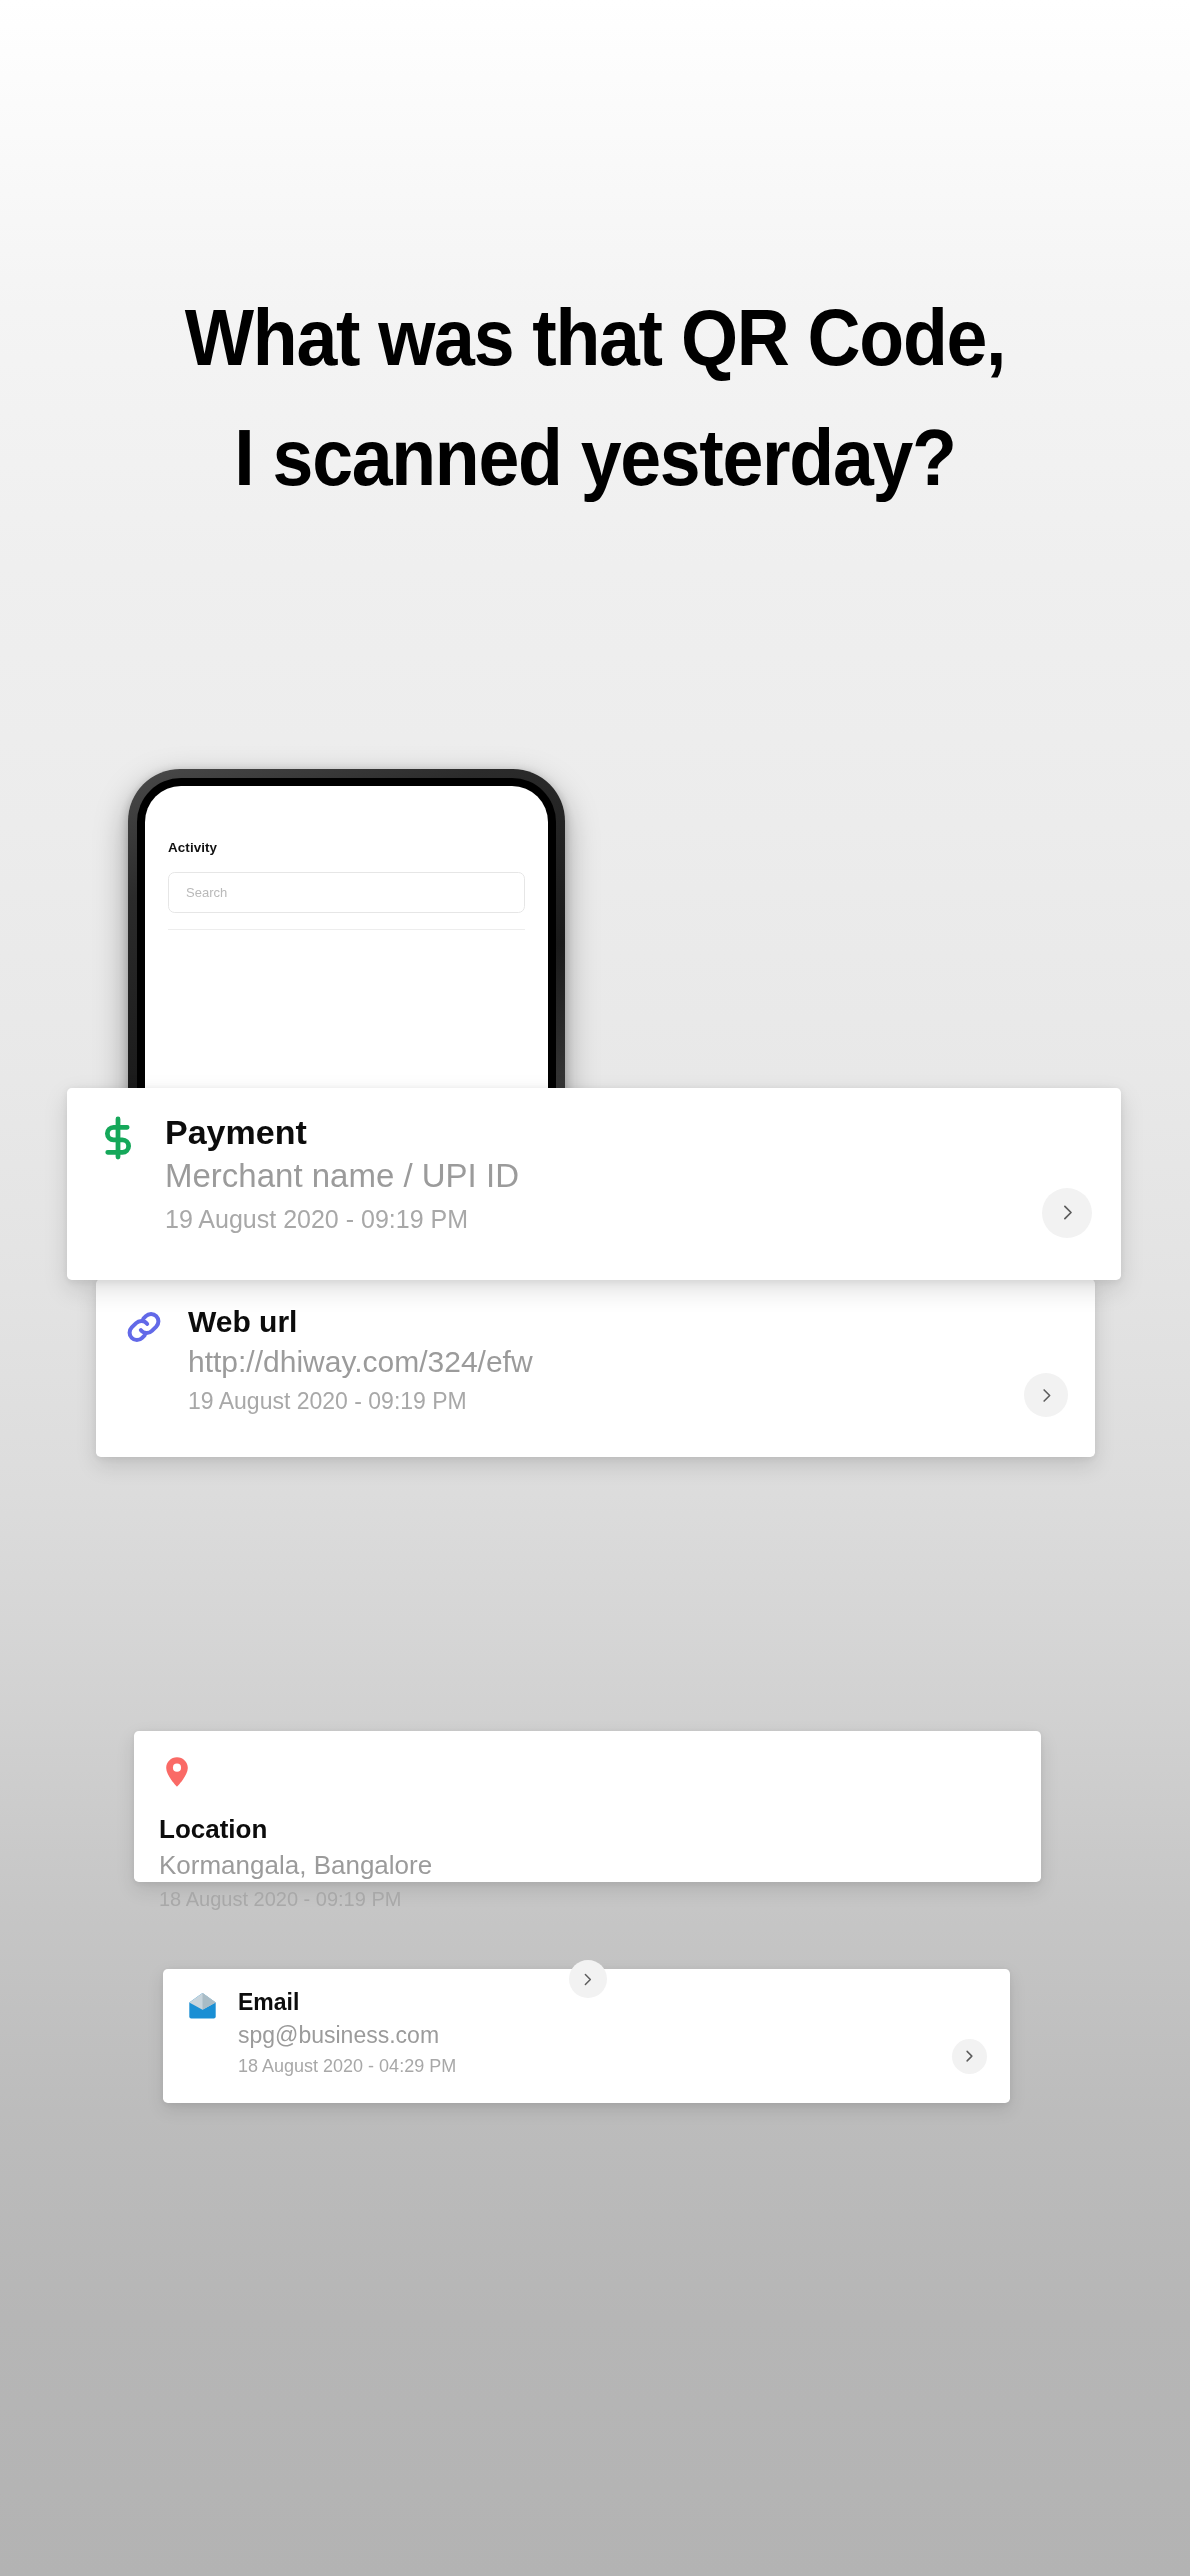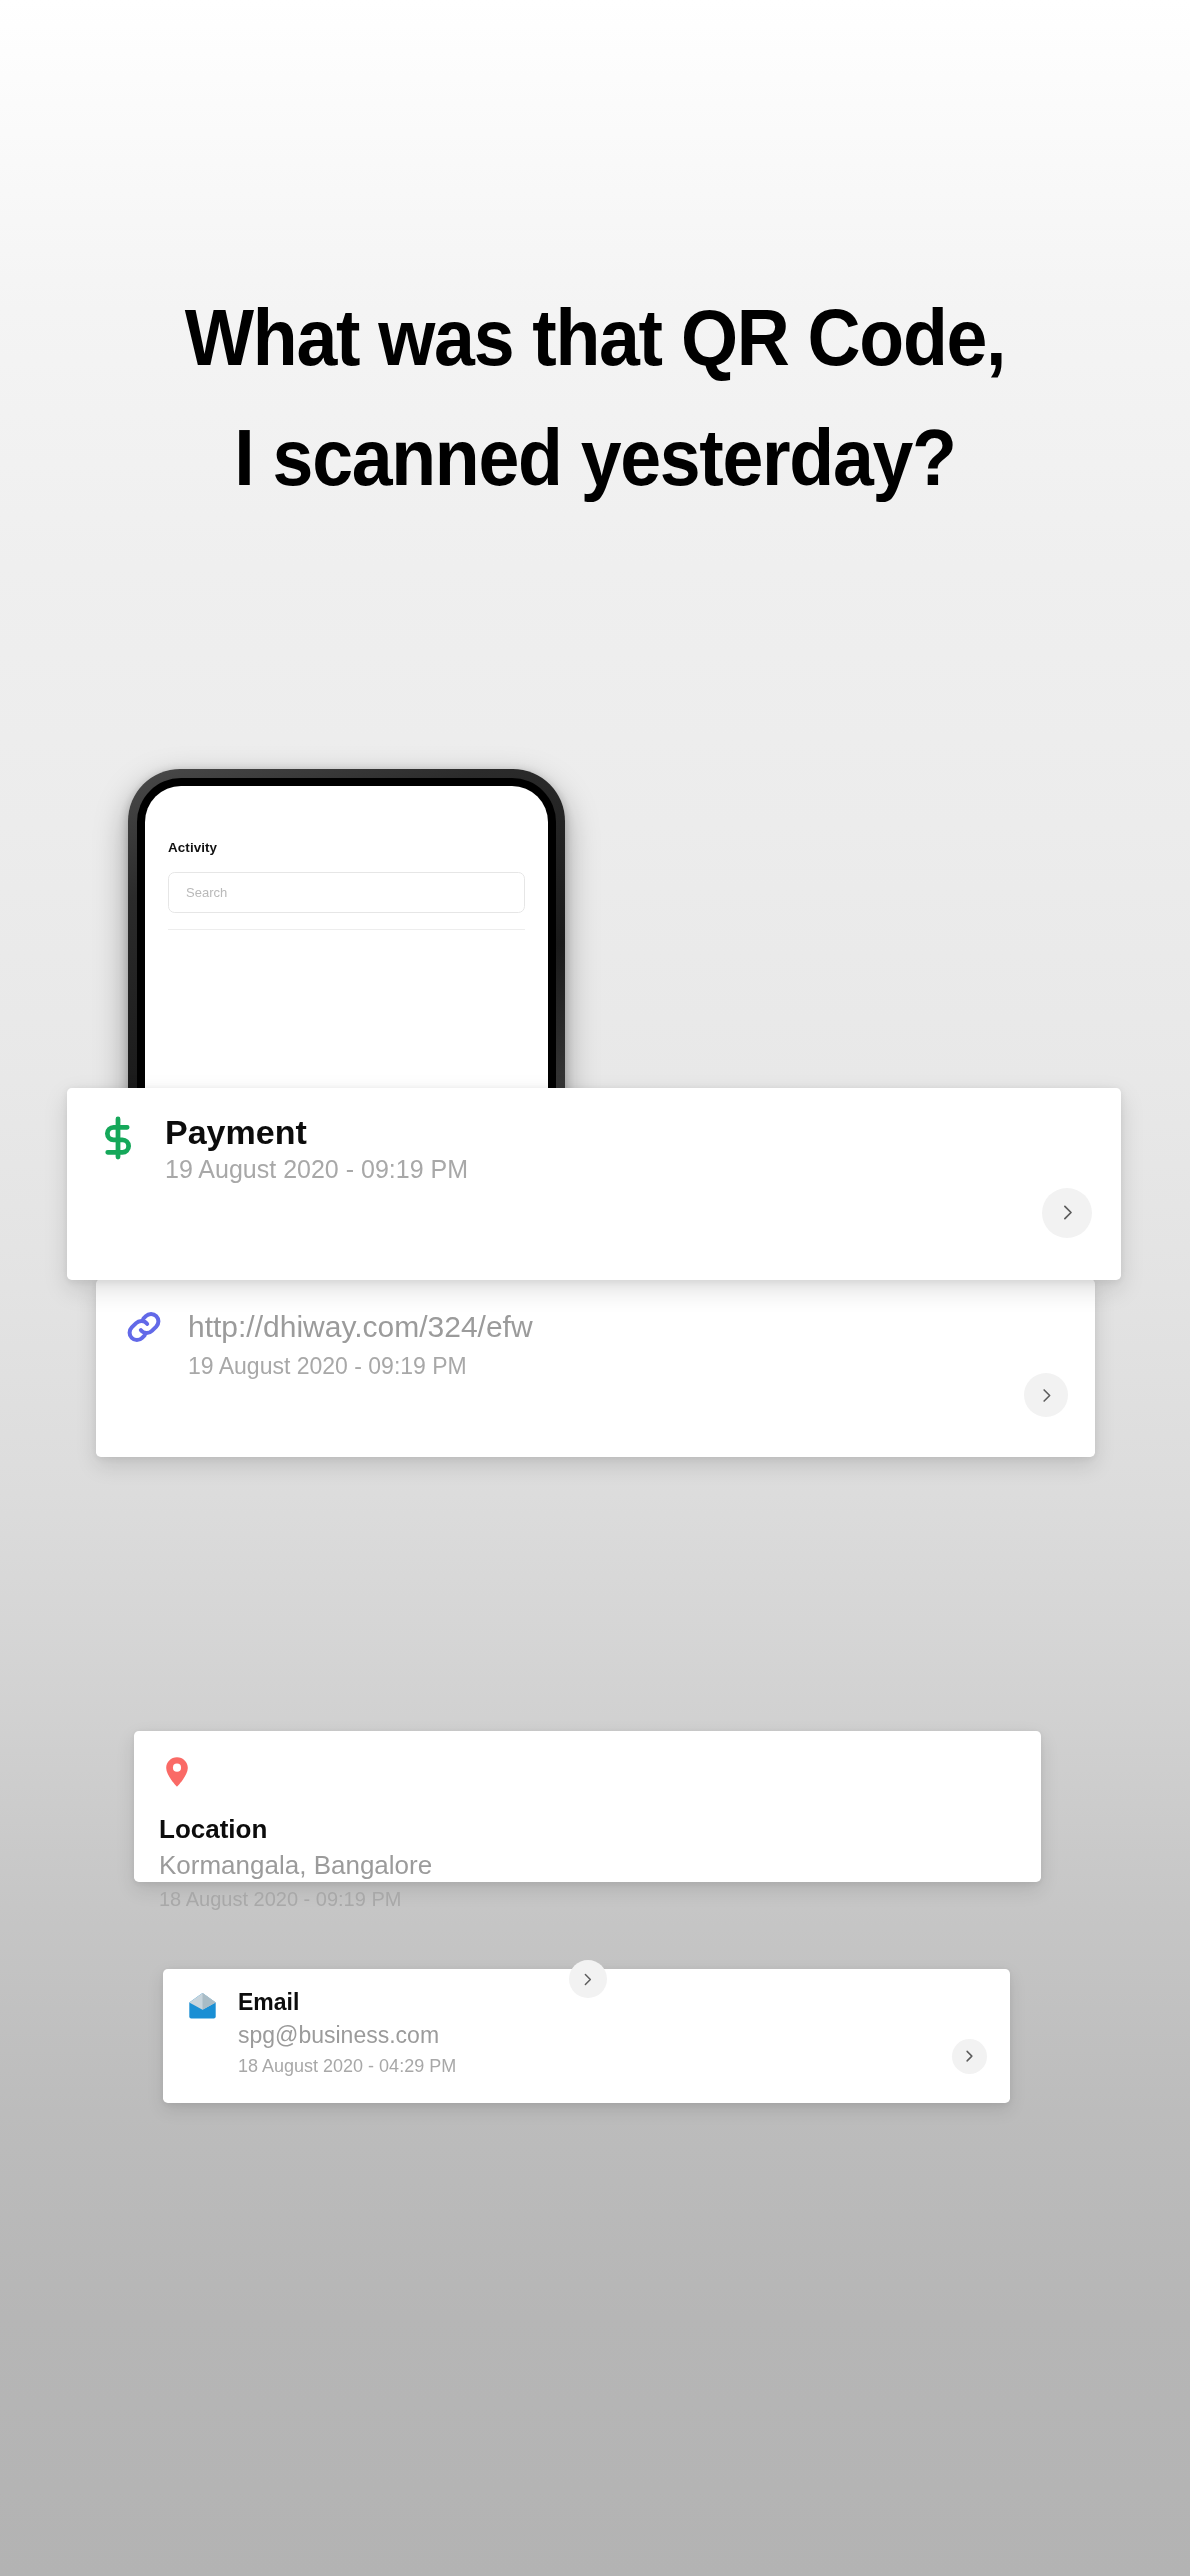--- a/index.html
+++ b/index.html
@@ -331,37 +331,39 @@
 
 <div class="card" id="card-payment">
   <span class="card-icon">
     <svg viewBox="0 0 24 24" width="44" height="50" fill="none" stroke="#15a85a" stroke-width="2.6" stroke-linecap="round" stroke-linejoin="round">
       <line x1="12" y1="1.6" x2="12" y2="22.4"></line>
       <path d="M17 6.2H9.6a3.4 3.4 0 0 0 0 6.8h4.8a3.4 3.4 0 0 1 0 6.8H6.4"></path>
     </svg>
   </span>
   <span class="card-text">
     <span class="card-title" style="display:block">Payment</span>
+    <span class="card-sub" style="display:block">Merchant name / UPI ID</span>
     <span class="card-date" style="display:block">19 August 2020 - 09:19 PM</span>
   </span>
   <span class="chev">
     <svg viewBox="0 0 24 24" width="21" height="21" fill="none" stroke="#5c5c5c" stroke-width="2" stroke-linecap="round" stroke-linejoin="round">
       <polyline points="9,5 16,12 9,19"></polyline>
     </svg>
   </span>
 </div>
 
 <div class="card" id="card-weburl">
   <span class="card-icon">
     <svg viewBox="0 0 24 24" width="42" height="46" fill="none" stroke="#6269e8" stroke-width="2.3" stroke-linecap="round" stroke-linejoin="round">
       <path d="M10.2 13.8a4.2 4.2 0 0 0 6.3.45l2.5-2.5a4.2 4.2 0 1 0-5.95-5.95l-1.43 1.43"></path>
       <path d="M13.8 10.2a4.2 4.2 0 0 0-6.3-.45l-2.5 2.5a4.2 4.2 0 1 0 5.95 5.95l1.42-1.42"></path>
     </svg>
   </span>
   <span class="card-text">
+    <span class="card-title" style="display:block">Web url</span>
     <span class="card-sub" style="display:block">http://dhiway.com/324/efw</span>
     <span class="card-date" style="display:block">19 August 2020 - 09:19 PM</span>
   </span>
   <span class="chev">
     <svg viewBox="0 0 24 24" width="19" height="19" fill="none" stroke="#5c5c5c" stroke-width="2" stroke-linecap="round" stroke-linejoin="round">
       <polyline points="9,5 16,12 9,19"></polyline>
     </svg>
   </span>
 </div>
 

